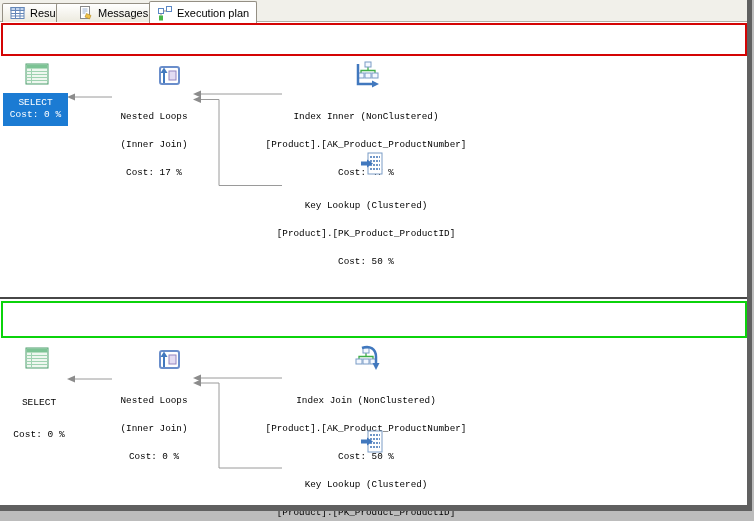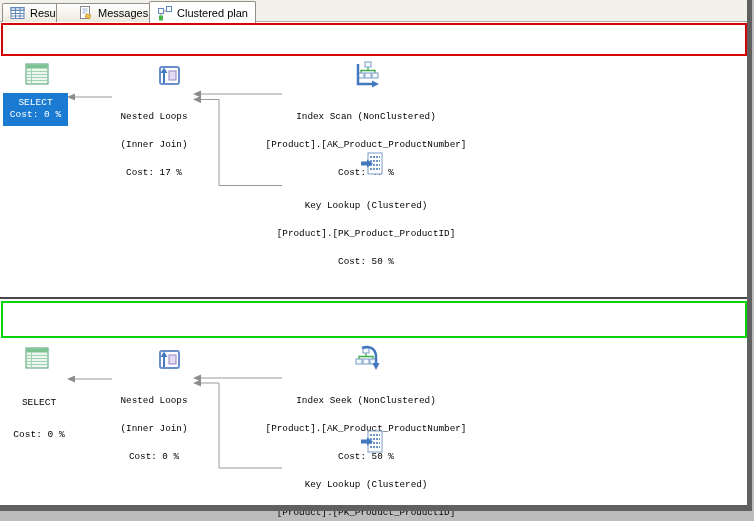--- a/index.html
+++ b/index.html
@@ -71,21 +71,21 @@
       </div>
       <div class="tab active" style="left:149px;">
         <span class="ticon">
           <svg width="16" height="16" viewBox="0 0 16 16">
             <rect x="9.5" y="1.5" width="5" height="5" fill="#ffffff" stroke="#5b87c5"></rect>
             <rect x="1.5" y="3.5" width="5" height="5" fill="#ffffff" stroke="#5b87c5"></rect>
             <path d="M6.5 6h3 M4 8.5v2" stroke="#8c8c8c" fill="none"></path>
             <rect x="2" y="10.5" width="4" height="5" fill="#48b648"></rect>
           </svg>
         </span>
-        <span>Clustered plan</span>
+        <span>Execution plan</span>
       </div>
     </div>
 
     <div id="qbox1" class="qbox">
       
       
     </div>
 
     <svg id="connectors" width="747" height="505">
       <line x1="74" y1="97" x2="112" y2="97"></line>
@@ -138,21 +138,21 @@
           <path d="M14 7 V10 M7 13 V10.5 H21 V13" stroke="#3fae49" stroke-width="1.3" fill="none"></path>
           <rect x="11" y="2" width="6" height="5" fill="#f4f8ff" stroke="#7a9cc6"></rect>
           <rect x="4" y="13" width="6" height="5" fill="#f4f8ff" stroke="#7a9cc6"></rect>
           <rect x="11" y="13" width="6" height="5" fill="#f4f8ff" stroke="#7a9cc6"></rect>
           <rect x="18" y="13" width="6" height="5" fill="#f4f8ff" stroke="#7a9cc6"></rect>
           <path d="M4 4 V24 H18" stroke="#4178be" stroke-width="2.5" fill="none"></path>
           <polygon points="25,24 18,20.5 18,27.5" fill="#4178be"></polygon>
         </svg>
       </span>
       <div class="oplines" style="top:35px;">
-        <div>Index Scan (NonClustered)</div>
+        <div>Index Inner (NonClustered)</div>
         <div>[Product].[AK_Product_ProductNumber]</div>
         <div>Cost: 47 %</div>
       </div>
     </div>
 
     <div class="op" style="left:242px;top:149px;width:240px;height:62px;">
       <span class="op-icon" style="left:118px;top:2px;">
         <svg width="24" height="26" viewBox="0 0 24 26">
           <rect x="8" y="2" width="14" height="21" fill="#ffffff" stroke="#7a9cc6"></rect>
           <path d="M10 6h10 M10 10h10 M10 14h10 M10 18h10" stroke="#6e95c8" stroke-width="2" stroke-dasharray="2 1" fill="none"></path>
@@ -210,21 +210,21 @@
           <path d="M12 9 V12 M5 15 V12.5 H19 V15" stroke="#3fae49" stroke-width="1.3" fill="none"></path>
           <rect x="9" y="4" width="6" height="5" fill="#f4f8ff" stroke="#7a9cc6"></rect>
           <rect x="2" y="15" width="6" height="5" fill="#f4f8ff" stroke="#7a9cc6"></rect>
           <rect x="9" y="15" width="6" height="5" fill="#f4f8ff" stroke="#7a9cc6"></rect>
           <rect x="16" y="15" width="6" height="5" fill="#f4f8ff" stroke="#7a9cc6"></rect>
           <path d="M8 4 C16 1 22 5 22 13 V19" stroke="#4178be" stroke-width="2.5" fill="none"></path>
           <polygon points="22,26 18.5,19 25.5,19" fill="#4178be"></polygon>
         </svg>
       </span>
       <div class="oplines" style="top:35px;">
-        <div>Index Seek (NonClustered)</div>
+        <div>Index Join (NonClustered)</div>
         <div>[Product].[AK_Product_ProductNumber]</div>
         <div>Cost: 50 %</div>
       </div>
     </div>
 
     <div class="op" style="left:242px;top:427px;width:240px;height:60px;">
       <span class="op-icon" style="left:118px;top:2px;">
         <svg width="24" height="26" viewBox="0 0 24 26">
           <rect x="8" y="2" width="14" height="21" fill="#ffffff" stroke="#7a9cc6"></rect>
           <path d="M10 6h10 M10 10h10 M10 14h10 M10 18h10" stroke="#6e95c8" stroke-width="2" stroke-dasharray="2 1" fill="none"></path>

